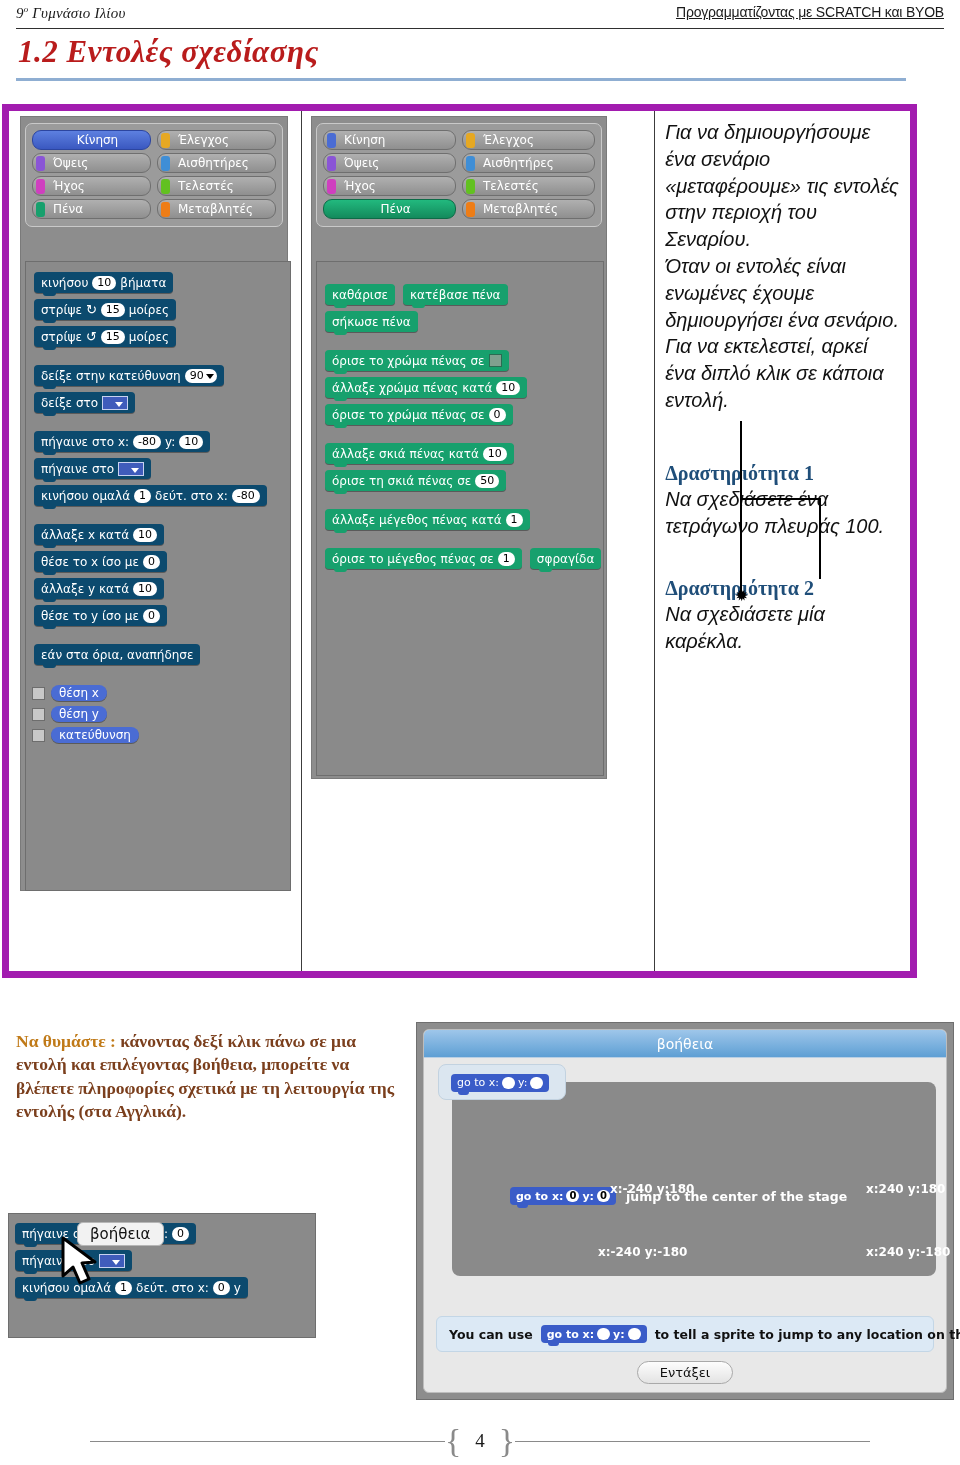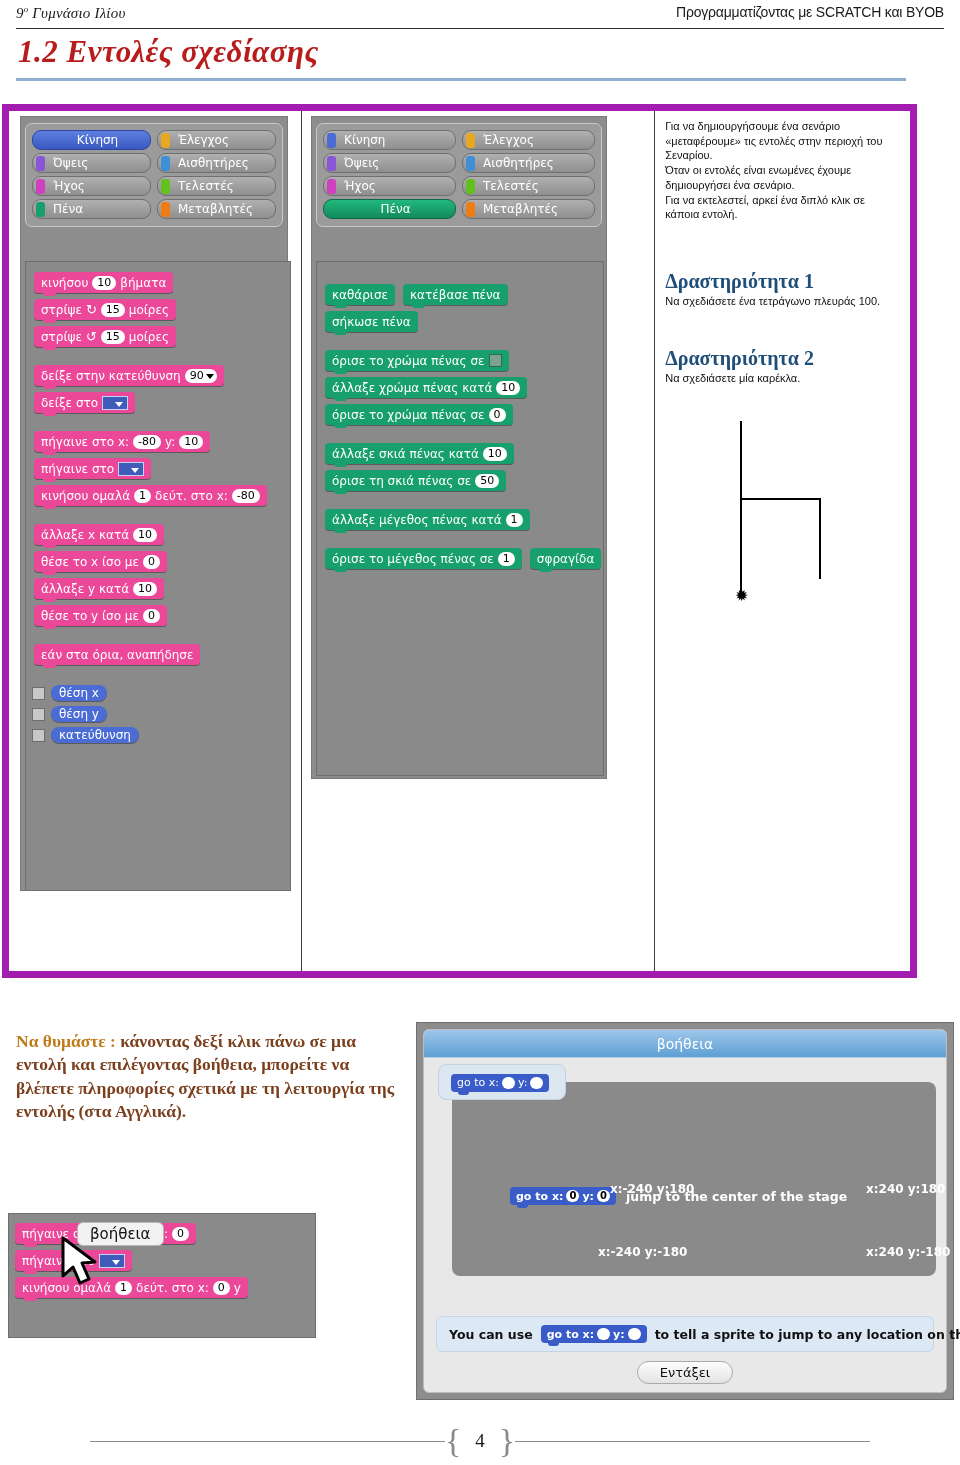--- a/index.html
+++ b/index.html
@@ -18,21 +18,21 @@
     padding:4px 16px 0 16px;
     display:flex; justify-content:space-between; align-items:flex-start;
   }
   .hdr-left{
     font-family:"Liberation Serif", serif;
     font-style:italic; font-size:15px; color:#1a1a1a; letter-spacing:.2px;
   }
   .hdr-left sup{ font-size:9px; }
   .hdr-right{
     font-family:"Liberation Sans", sans-serif;
-    font-size:14px; color:#1a1a1a; letter-spacing:-.2px;
+    font-size:14px; color:#1a1a1a; letter-spacing:-.2px;text-decoration:underline;
   }
   #header-rule{
     position:absolute; left:16px; top:28px; width:928px; height:1px;
     background:#2f2f2f;
   }
 
   
   #section-title{
     position:absolute; left:18px; top:34px;
     font-family:"Liberation Serif", serif;
@@ -112,21 +112,21 @@
     font-size:12px;
     white-space:nowrap;
     margin:0 0 6px 8px;
     box-shadow:0 1px 0 rgba(0,0,0,.35);
   }
   .sb::after{
     content:""; position:absolute; left:9px; bottom:-3px;
     width:13px; height:4px; border-radius:0 0 3px 3px;
     background:inherit;
   }
-  .sb.motion{ background:#ec4899; }
+  .sb.motion{ background:#0c4a6e; }
   .sb.pen{ background:#17a06d; }
   .sb.gap{ margin-top:12px; }
   .num{
     background:#ffffff; color:#000000;
     border-radius:8px; padding:0 5px; min-width:14px;
     height:14px; line-height:14px; font-size:11px; text-align:center;
     display:inline-block;
   }
   .drop{
     background:#3f5cbb; border:1px solid #c8d2f0;
@@ -156,21 +156,21 @@
   .chk{ width:13px; height:13px; background:#c8c8c8; border:1px solid #6d6d6d; }
   .rep{
     background:#4a6cd4; color:#fff; border-radius:9px;
     padding:1px 8px; font-size:12px; font-family:"DejaVu Sans", sans-serif;
     box-shadow:0 1px 0 rgba(0,0,0,.35);
   }
 
   
   .para{
     font-family:"Liberation Sans", sans-serif;
-    font-size:11px; color:#111111; line-height:1.34;
+    font-size:20px; color:#111111; line-height:1.34;font-style:italic;
   }
   .activity-h{
     font-family:"Liberation Serif", serif;
     font-weight:bold; font-size:20px; color:#1f4e79;
     margin:0 0 1px 0;
   }
 
   
   #chair-drawing{ position:absolute; left:0; top:292px; width:258px; height:230px; }
   .ln{ position:absolute; background:#000000; }

